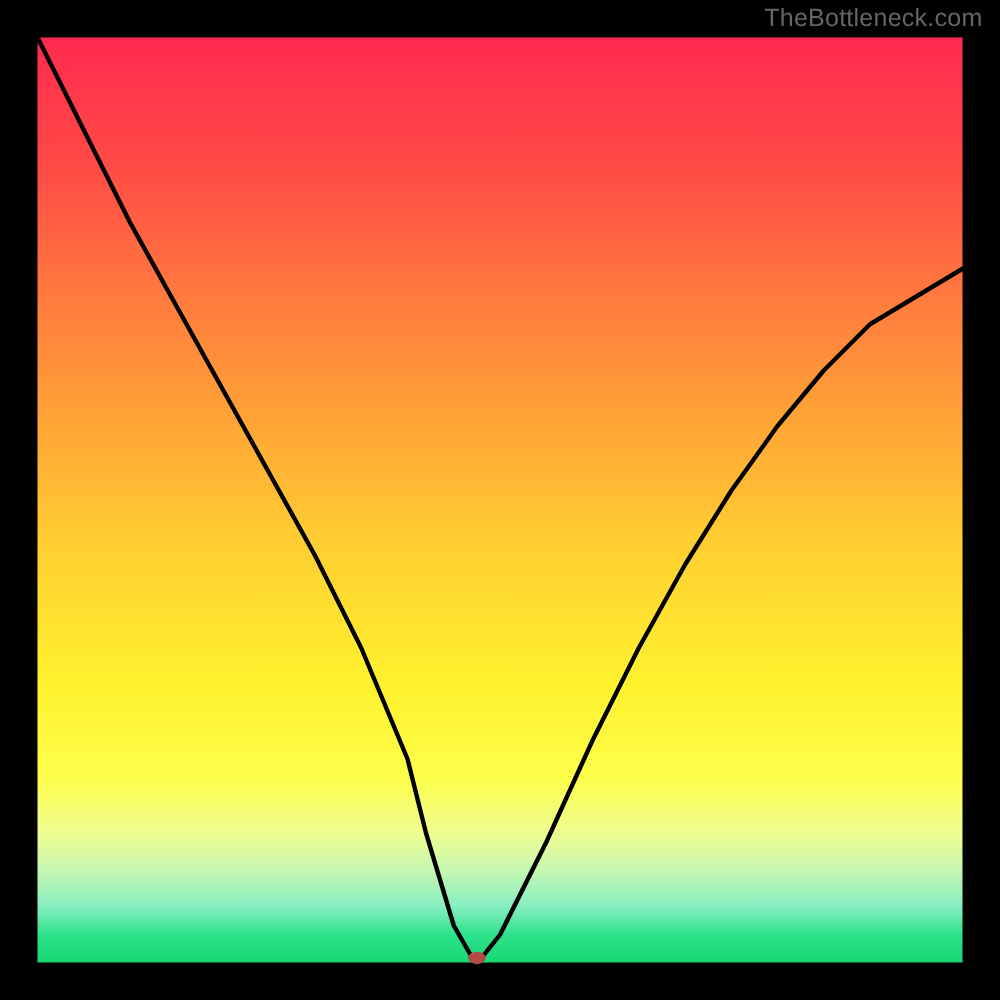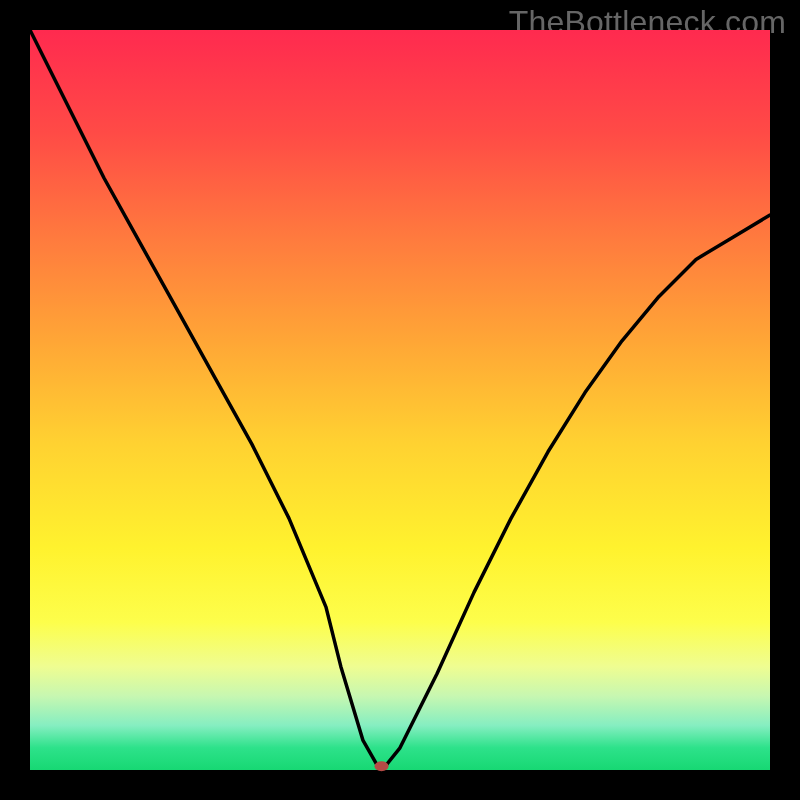--- a/index.html
+++ b/index.html
@@ -45,21 +45,21 @@
     top: 0;
     width: 740px;
     height: 740px;
     overflow: visible;
   }
   .watermark {
     position: absolute;
     top: 4px;
     right: 14px;
     color: #666;
-    font-size: 32px;
+    font-size: 20px;
     font-weight: 500;
     user-select: none;
     letter-spacing: 0.2px;
   }
 </style>
 </head>
 <body>
 
 <div class="frame">
 

